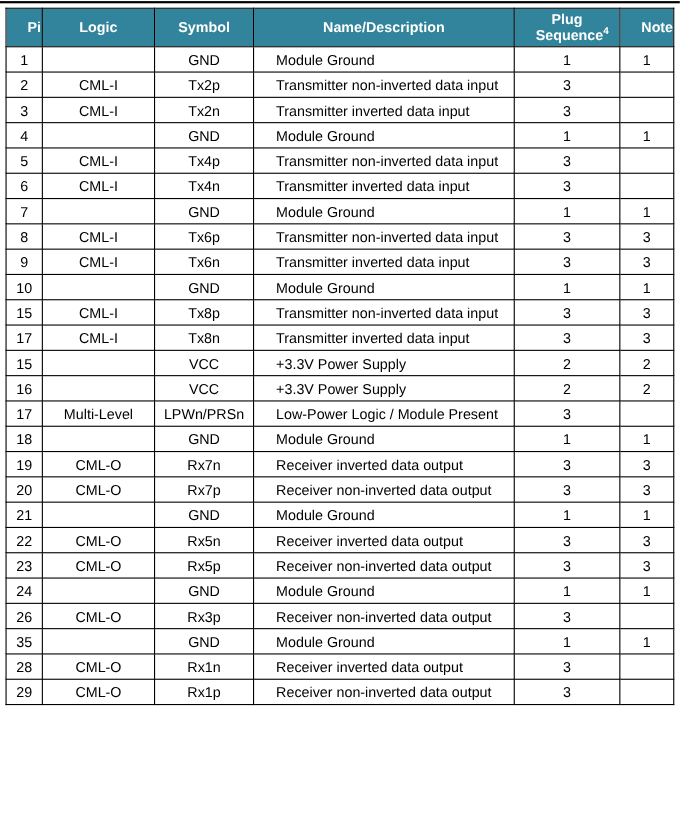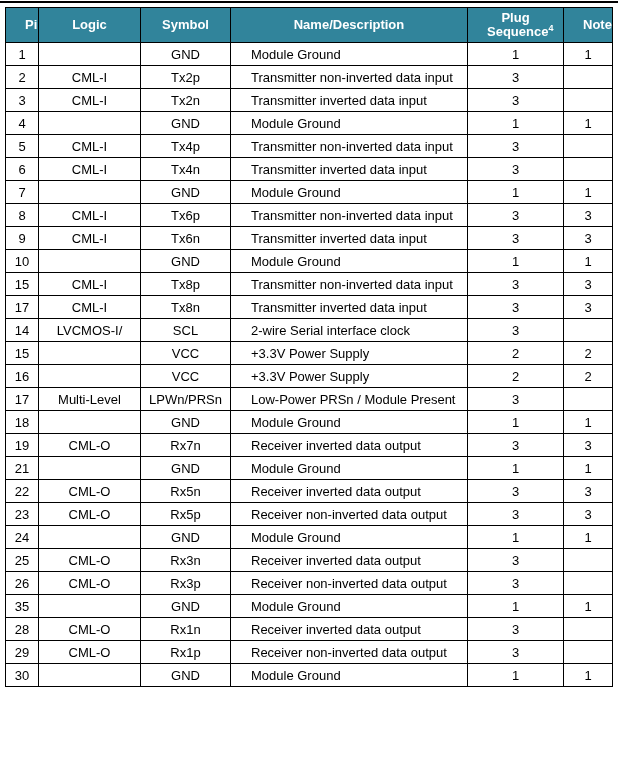--- a/index.html
+++ b/index.html
@@ -188,68 +188,68 @@
       </tr>
       <tr>
         <td class="col-pin">17</td>
         <td class="col-logic">CML-I</td>
         <td class="col-symbol">Tx8n</td>
         <td class="col-name">Transmitter inverted data input</td>
         <td class="col-plug">3</td>
         <td class="col-notes">3</td>
       </tr>
       <tr>
-        <td class="col-pin">14</td>
-        <td class="col-logic">LVCMOS-I/</td>
-        <td class="col-symbol">SCL</td>
-        <td class="col-name">2-wire Serial interface clock</td>
-        <td class="col-plug">3</td>
-        <td class="col-notes"></td>
-      </tr>
-      <tr>
         <td class="col-pin">15</td>
         <td class="col-logic"></td>
         <td class="col-symbol">VCC</td>
         <td class="col-name">+3.3V Power Supply</td>
         <td class="col-plug">2</td>
         <td class="col-notes">2</td>
       </tr>
       <tr>
         <td class="col-pin">16</td>
         <td class="col-logic"></td>
         <td class="col-symbol">VCC</td>
         <td class="col-name">+3.3V Power Supply</td>
         <td class="col-plug">2</td>
         <td class="col-notes">2</td>
       </tr>
       <tr>
         <td class="col-pin">17</td>
         <td class="col-logic">Multi-Level</td>
         <td class="col-symbol">LPWn/PRSn</td>
-        <td class="col-name">Low-Power PRSn / Module Present</td>
+        <td class="col-name">Low-Power Logic / Module Present</td>
         <td class="col-plug">3</td>
         <td class="col-notes"></td>
       </tr>
       <tr>
         <td class="col-pin">18</td>
         <td class="col-logic"></td>
         <td class="col-symbol">GND</td>
         <td class="col-name">Module Ground</td>
         <td class="col-plug">1</td>
         <td class="col-notes">1</td>
       </tr>
       <tr>
         <td class="col-pin">19</td>
         <td class="col-logic">CML-O</td>
         <td class="col-symbol">Rx7n</td>
         <td class="col-name">Receiver inverted data output</td>
         <td class="col-plug">3</td>
         <td class="col-notes">3</td>
       </tr>
       <tr>
+        <td class="col-pin">20</td>
+        <td class="col-logic">CML-O</td>
+        <td class="col-symbol">Rx7p</td>
+        <td class="col-name">Receiver non-inverted data output</td>
+        <td class="col-plug">3</td>
+        <td class="col-notes">3</td>
+      </tr>
+      <tr>
         <td class="col-pin">21</td>
         <td class="col-logic"></td>
         <td class="col-symbol">GND</td>
         <td class="col-name">Module Ground</td>
         <td class="col-plug">1</td>
         <td class="col-notes">1</td>
       </tr>
       <tr>
         <td class="col-pin">22</td>
         <td class="col-logic">CML-O</td>
@@ -268,28 +268,20 @@
       </tr>
       <tr>
         <td class="col-pin">24</td>
         <td class="col-logic"></td>
         <td class="col-symbol">GND</td>
         <td class="col-name">Module Ground</td>
         <td class="col-plug">1</td>
         <td class="col-notes">1</td>
       </tr>
       <tr>
-        <td class="col-pin">25</td>
-        <td class="col-logic">CML-O</td>
-        <td class="col-symbol">Rx3n</td>
-        <td class="col-name">Receiver inverted data output</td>
-        <td class="col-plug">3</td>
-        <td class="col-notes"></td>
-      </tr>
-      <tr>
         <td class="col-pin">26</td>
         <td class="col-logic">CML-O</td>
         <td class="col-symbol">Rx3p</td>
         <td class="col-name">Receiver non-inverted data output</td>
         <td class="col-plug">3</td>
         <td class="col-notes"></td>
       </tr>
       <tr>
         <td class="col-pin">35</td>
         <td class="col-logic"></td>
@@ -306,23 +298,15 @@
         <td class="col-plug">3</td>
         <td class="col-notes"></td>
       </tr>
       <tr>
         <td class="col-pin">29</td>
         <td class="col-logic">CML-O</td>
         <td class="col-symbol">Rx1p</td>
         <td class="col-name">Receiver non-inverted data output</td>
         <td class="col-plug">3</td>
         <td class="col-notes"></td>
-      </tr>
-      <tr>
-        <td class="col-pin">30</td>
-        <td class="col-logic"></td>
-        <td class="col-symbol">GND</td>
-        <td class="col-name">Module Ground</td>
-        <td class="col-plug">1</td>
-        <td class="col-notes">1</td>
       </tr>
     </tbody>
 </table>
 
 </body></html>

